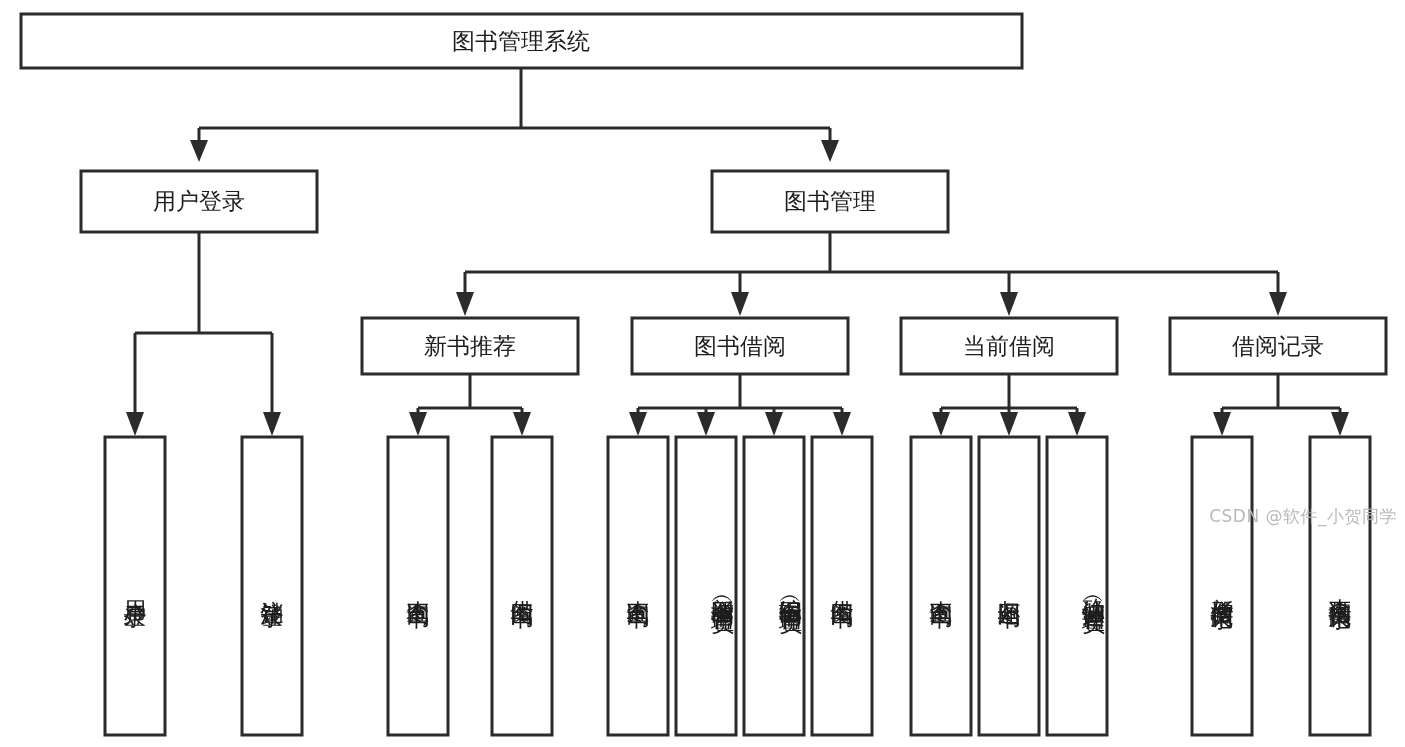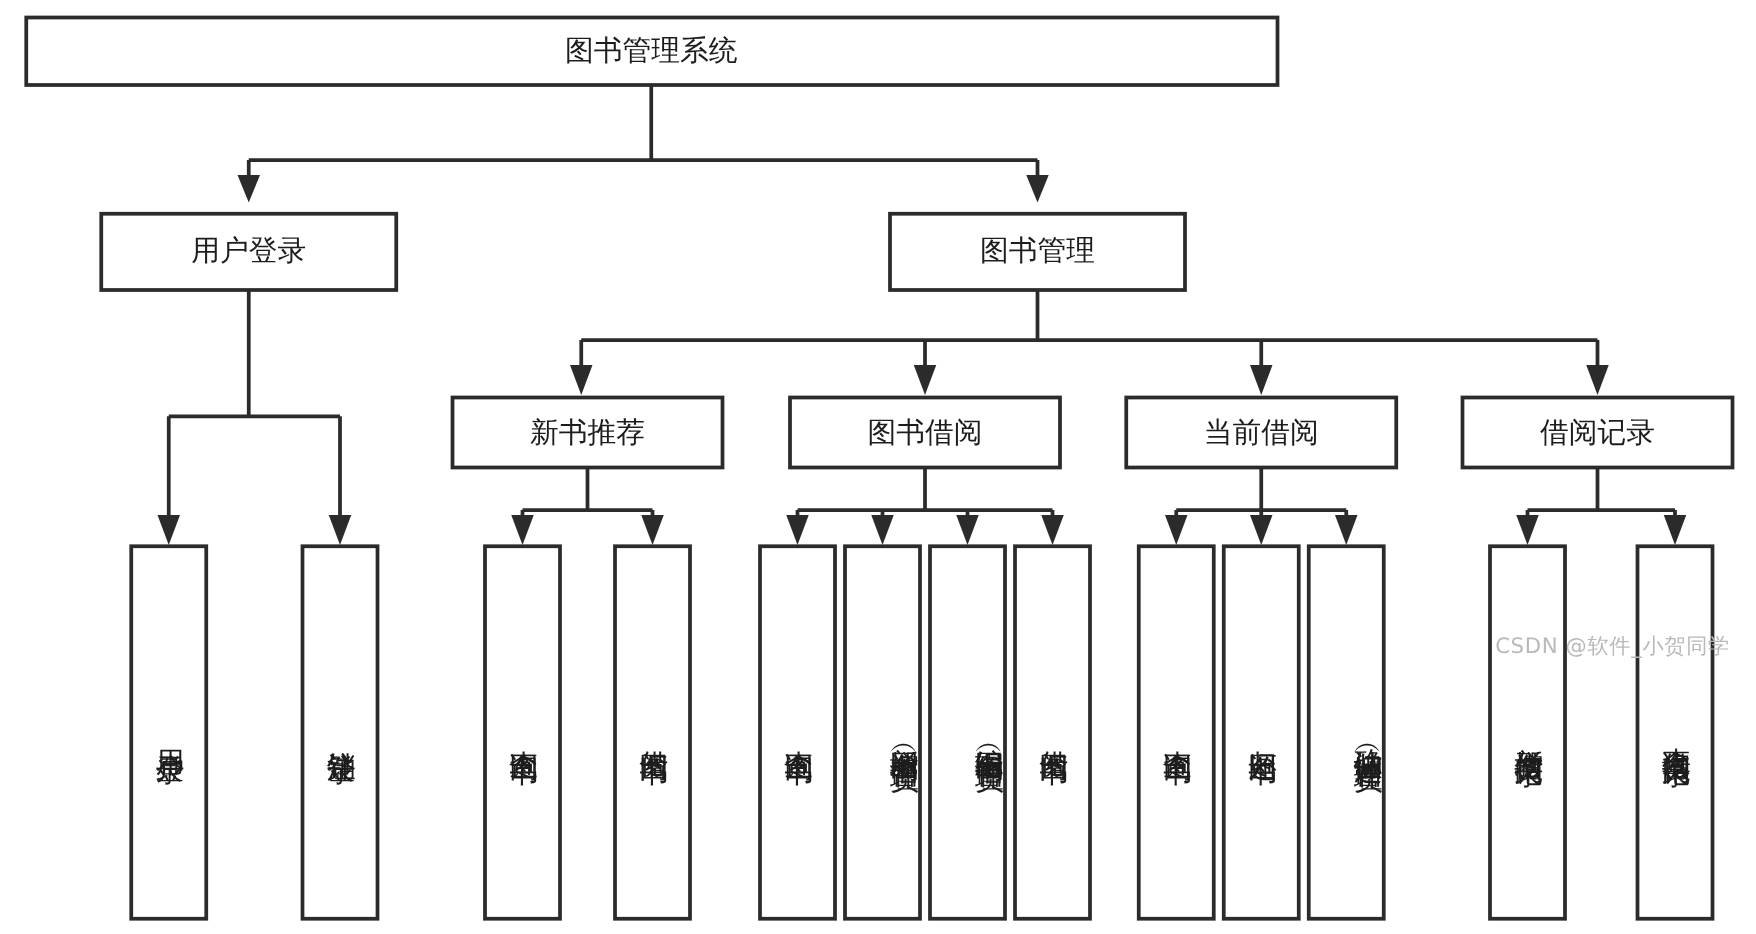--- a/index.html
+++ b/index.html
@@ -55,21 +55,21 @@
     font-size: 23px;
     line-height: 1.18;
     color: #1d1d1d;
     letter-spacing: 2px;
     white-space: nowrap;
     text-align: center;
     pointer-events: none;
   }
   .watermark {
     position: absolute;
-    right: 21px;
+    right: 8px;
     bottom: 6px;
     font-family: "DejaVu Sans", "Liberation Sans", sans-serif;
     font-size: 17px;
     color: #b9b9b9;
     letter-spacing: 0.5px;
     white-space: nowrap;
   }
 </style>
 </head>
 <body>

